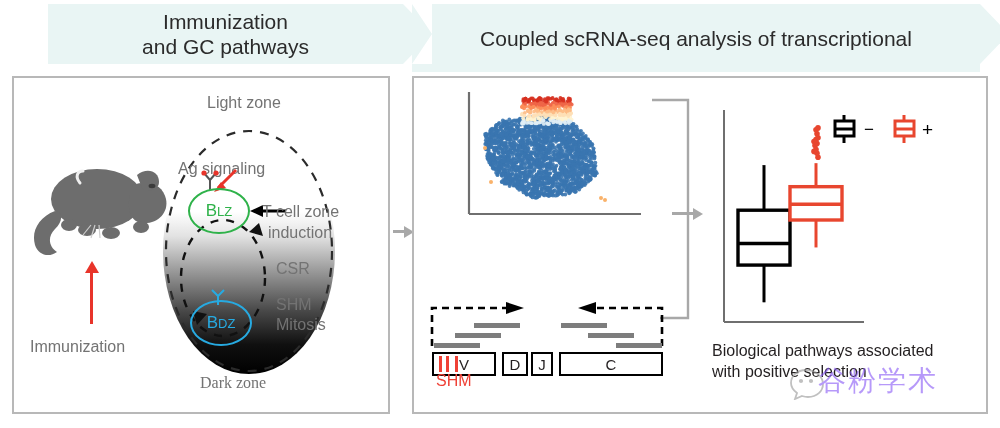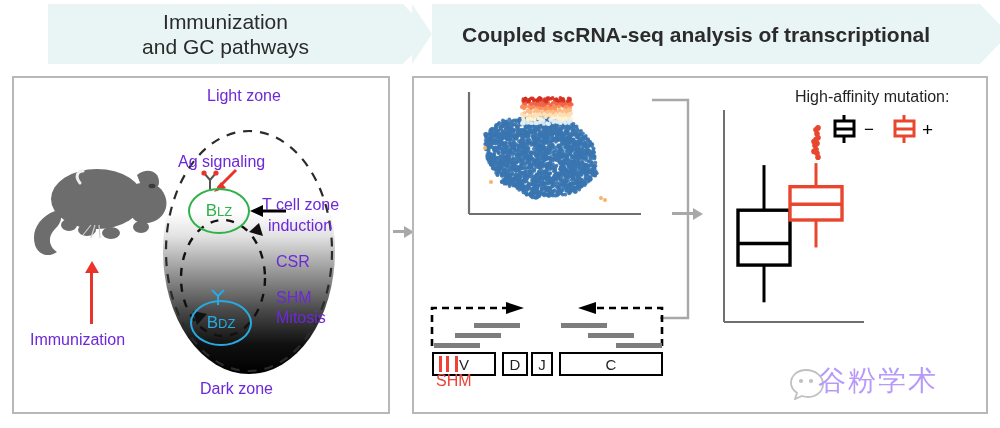--- a/index.html
+++ b/index.html
@@ -10,33 +10,33 @@
   }
   #fig{position:absolute;left:0;top:0;width:1000px;height:428px;}
 
   
   .banner{position:absolute;background:#e9f5f4;display:flex;align-items:center;justify-content:center;}
   .banner .btxt{text-align:center;font-size:21px;line-height:25px;color:#2b2b2b;}
 
   #banner-left{left:48px;top:4px;width:355px;height:60px;}
   #banner-left .chev{position:absolute;right:-29px;top:0;width:0;height:0;
      border-top:30px solid transparent;border-bottom:30px solid transparent;border-left:29px solid #e9f5f4;}
-  #banner-right{left:412px;top:4px;width:568px;height:60px;font-weight:bold;}
+  #banner-right{left:412px;top:4px;width:568px;height:68px;}
   #banner-right .chev{position:absolute;right:-29px;top:0;width:0;height:0;
      border-top:30px solid transparent;border-bottom:30px solid transparent;border-left:29px solid #e9f5f4;}
   #banner-right .notch{position:absolute;left:0px;top:0;width:0;height:0;
      border-top:30px solid #ffffff;border-bottom:30px solid #ffffff;border-left:20px solid transparent;}
 
   
   .panel{position:absolute;background:#ffffff;border:2px solid #b8b8b8;box-sizing:border-box;}
   #panel-left{left:12px;top:76px;width:378px;height:338px;}
   #panel-right{left:412px;top:76px;width:576px;height:338px;}
 
   
-  .lbl{position:absolute;font-size:16px;color:#6d28d9;white-space:nowrap;line-height:19px;}
+  .lbl{position:absolute;font-size:16px;color:#737373;white-space:nowrap;line-height:19px;margin-top:7px;}
 
   
   #mouse{position:absolute;left:25px;top:155px;width:150px;height:105px;}
 
   
   #immu-arrow{position:absolute;left:90px;top:272px;width:3px;height:52px;background:#e8342a;}
   #immu-arrow:after{content:"";position:absolute;left:-5.5px;top:-11px;width:0;height:0;
     border-left:7px solid transparent;border-right:7px solid transparent;border-bottom:12px solid #e8342a;}
 
   
@@ -175,21 +175,21 @@
   <div class="lbl" style="left:276px;top:308px;">Mitosis</div>
 
   <svg style="position:absolute;left:208px;top:288px;width:20px;height:18px;">
     <path d="M10 17 L10 8 M10 8 L4 2 M10 8 L16 2" stroke="#27aae1" stroke-width="2" fill="none"></path>
   </svg>
   <div class="cell" id="cell-dz">
     <span>B</span>
       <sub>DZ</sub>
   </div>
 
-  <div class="lbl" style="left:200px;top:379px;">Dark zone</div>
+  <div class="lbl" style="left:200px;top:366px;font-family:Liberation Serif, serif;">Dark zone</div>
 
   <div class="gr-arrow" style="left:393px;top:230px;width:12px;"></div>
 
   <div class="panel" id="panel-right"></div>
 
   <svg id="umap" viewBox="0 0 200 142">
     <line x1="14" y1="6" x2="14" y2="128" stroke="#6f6f6f" stroke-width="2.2"></line>
     <line x1="14" y1="128" x2="186" y2="128" stroke="#6f6f6f" stroke-width="2.2"></line>
     <g id="umap-pts">
         <circle cx="105.9" cy="54.0" r="1.9" fill="#3a76b0" opacity="0.9"></circle>
@@ -2680,21 +2680,20 @@
         <circle cx="30" cy="62" r="2" fill="#f9b26a"></circle>
       </g>
   </svg>
 
   <div class="gr-arrow" style="left:672px;top:212px;width:22px;"></div>
 
   <svg id="bracket" viewBox="0 0 42 230">
     <path d="M2 4 L38 4 L38 222 L10 222" fill="none" stroke="#a8a8a8" stroke-width="2.4"></path>
   </svg>
 
-  <div id="legend-title">High-affinity mutation:</div>
   <svg id="legend-row" viewBox="0 0 120 34">
     <g stroke="#000" fill="none" stroke-width="3">
       <line x1="14" y1="3" x2="14" y2="31"></line>
       <rect x="5" y="9" width="19" height="15" fill="#fff"></rect>
       <line x1="5" y1="17" x2="24" y2="17"></line>
     </g>
     <text x="34" y="23" font-size="17" font-family="Liberation Sans, sans-serif" fill="#000">−</text>
     <g stroke="#e8462f" fill="none" stroke-width="3">
       <line x1="74" y1="3" x2="74" y2="31"></line>
       <rect x="65" y="9" width="19" height="15" fill="#fff"></rect>
@@ -2757,20 +2756,24 @@
     <div class="seg" style="left:103px;top:72px;width:22px;height:24px;">
       <span>J</span>
     </div>
     <div class="seg" style="left:131px;top:72px;width:104px;height:24px;">
       <span>C</span>
     </div>
 
     <div id="shm-label">SHM</div>
   </div>
 
+  <div id="bio-cap">
+    <div>Biological pathways associated</div>
+    <div>with positive selection</div>
+  </div>
 
   <div id="wm">
     <svg style="position:absolute;left:0;top:8px;width:42px;height:34px;">
       <path d="M16 4 C7 4 1 10 1 17 C1 21 3 24 7 27 L5 33 L12 30 C14 30.6 16 31 18 31 C27 31 33 25 33 18 C33 11 26 4 16 4 Z" fill="none" stroke="#9a9a9a" stroke-width="1.8"></path>
       <circle cx="11" cy="15" r="2.1" fill="#9a9a9a"></circle>
       <circle cx="21" cy="15" r="2.1" fill="#9a9a9a"></circle>
     </svg>
     <div id="wm-txt">谷粉学术</div>
   </div>
 

